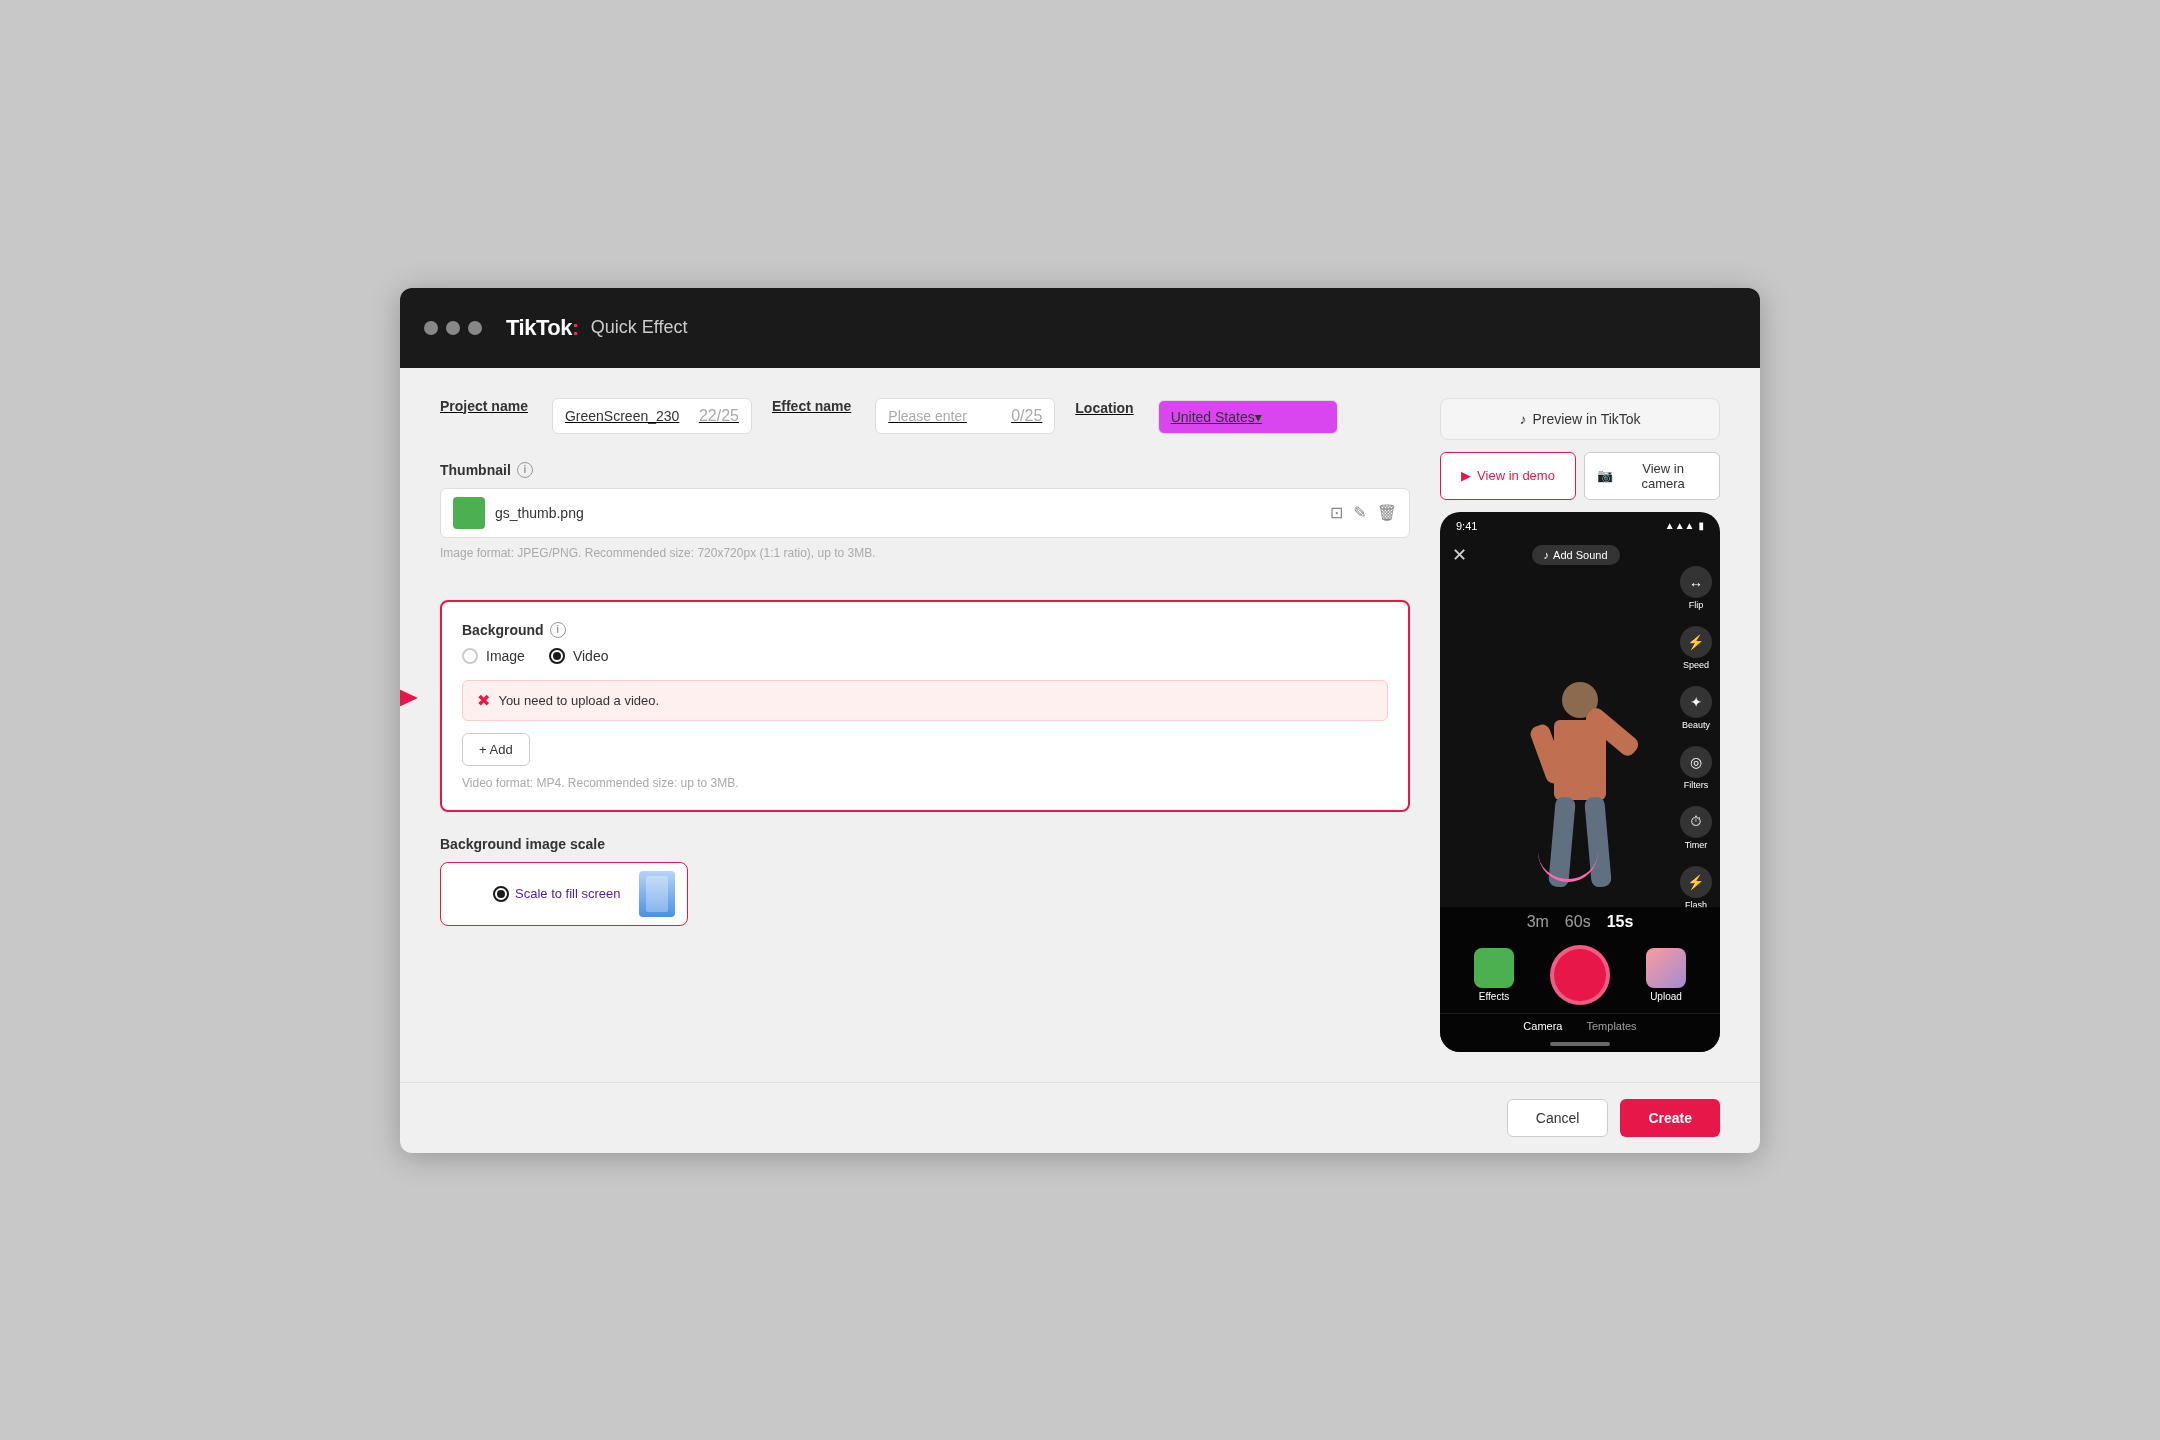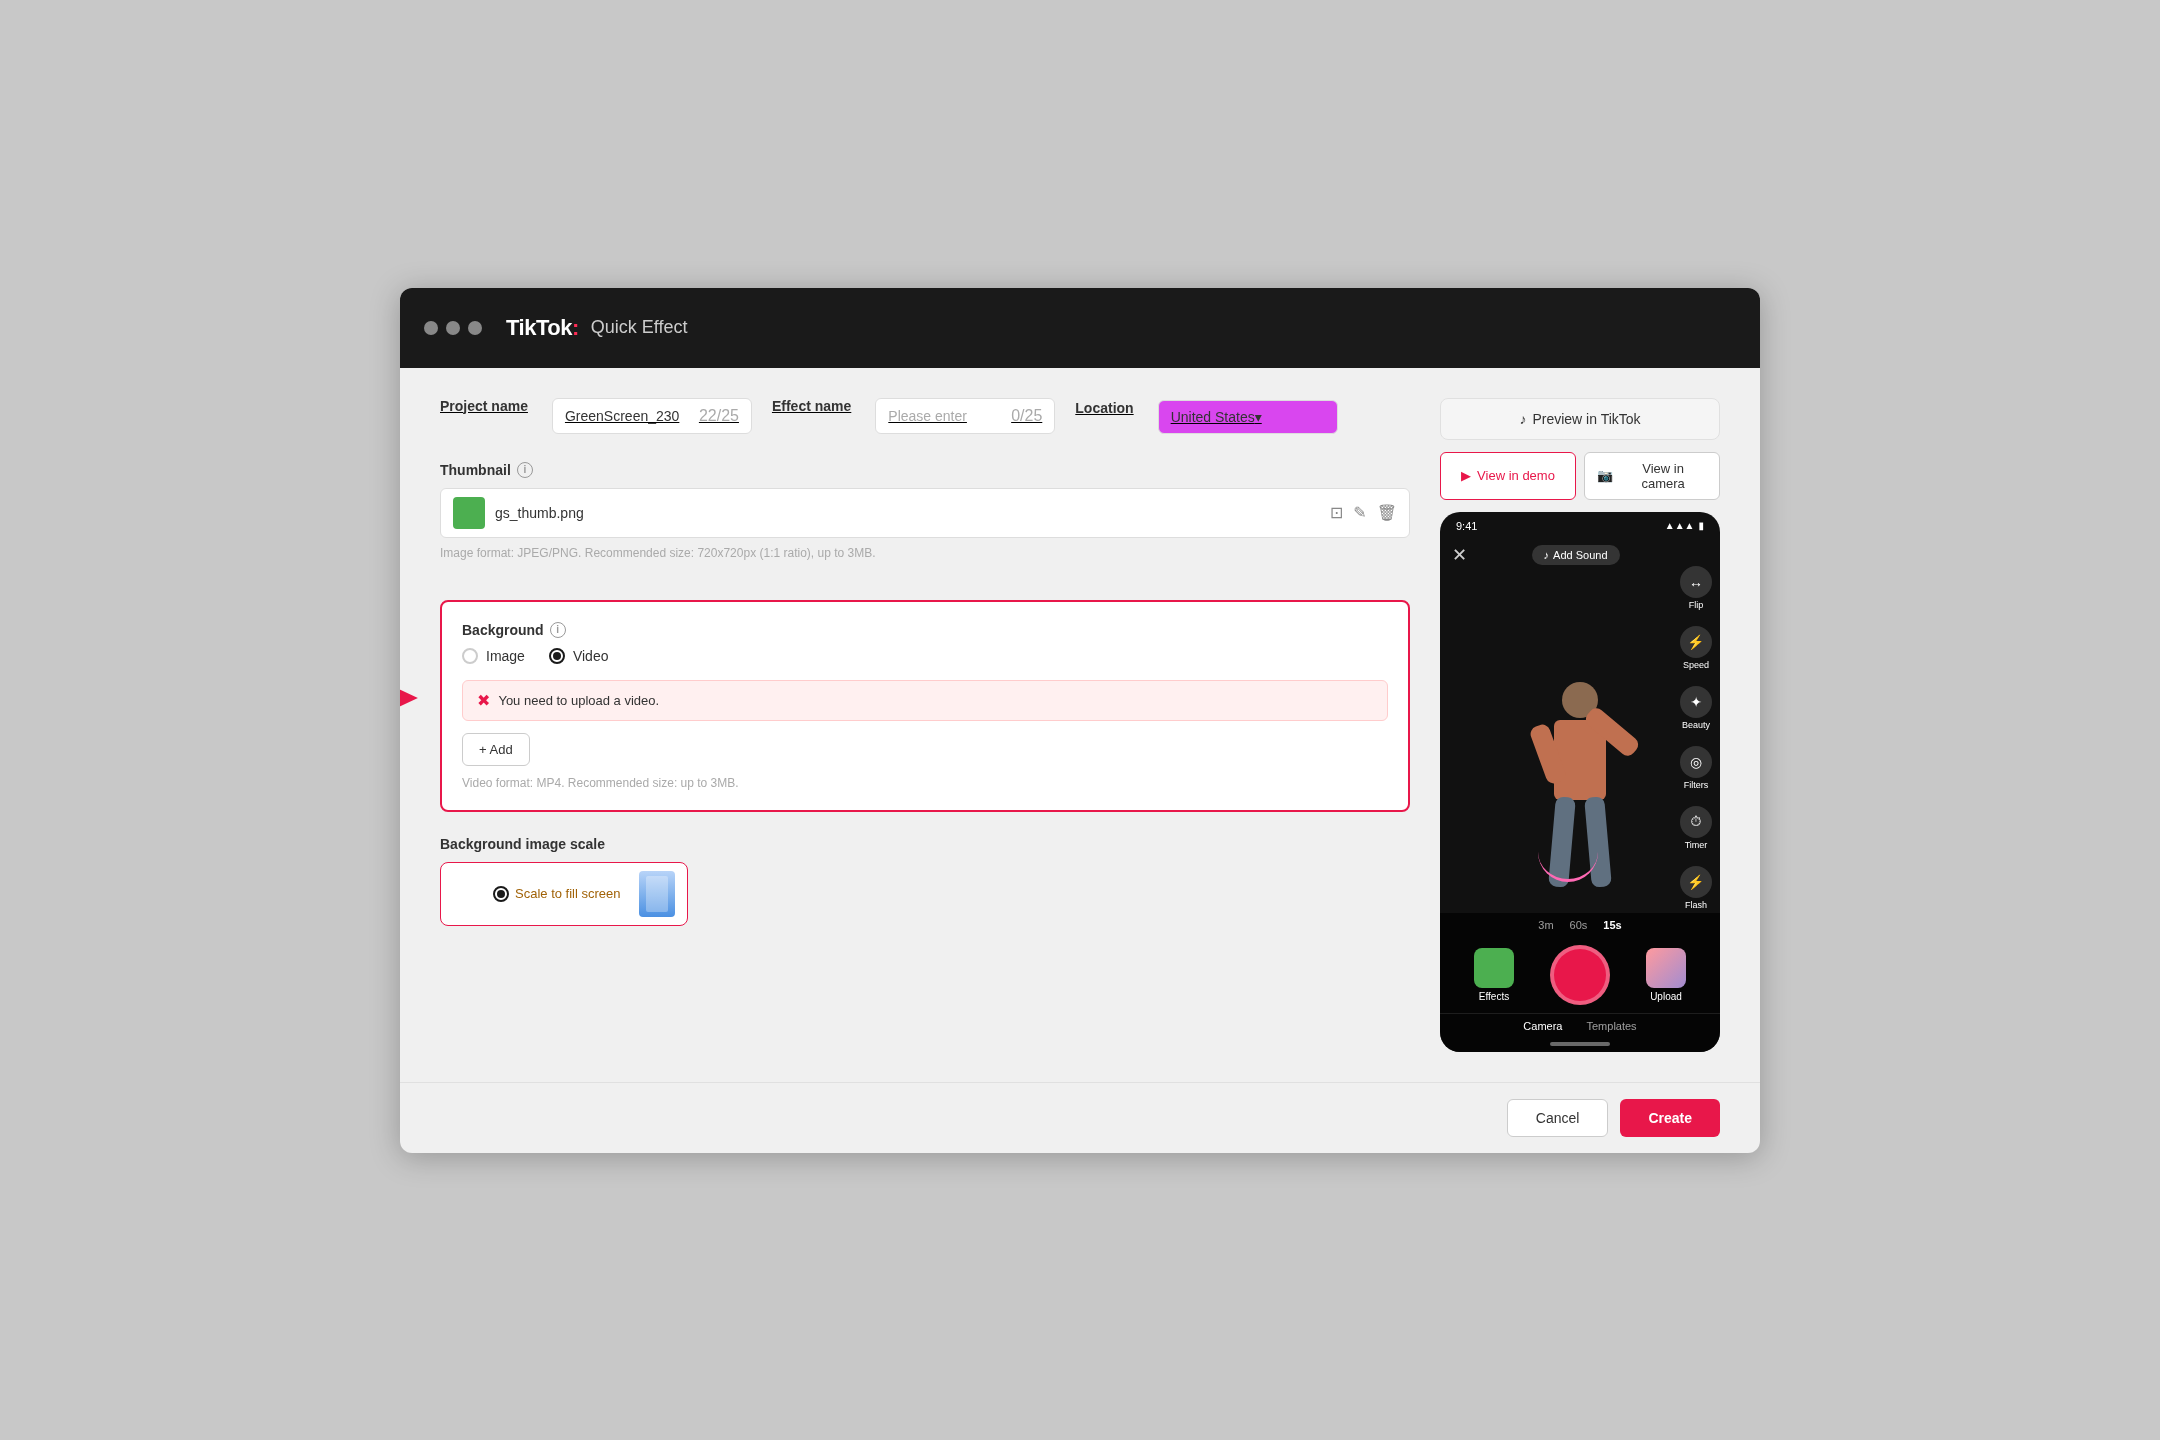--- a/index.html
+++ b/index.html
@@ -303,21 +303,21 @@
       cursor: pointer;
       background: white;
     }
 
     .scale-option.selected {
       border-color: #e8174a;
     }
 
     .scale-label {
       font-size: 13px;
-      color: #a16207;
+      color: #4c1d95;
       display: flex;
       align-items: center;
       gap: 6px;
       padding-left: 40px;
     }
 
     
     .right-panel {
       width: 280px;
       flex-shrink: 0;
@@ -473,21 +473,21 @@
 
     .timer-bar {
       display: flex;
       justify-content: center;
       gap: 16px;
       padding: 6px;
     }
 
     .timer-item {
       color: rgba(255,255,255,0.6);
-      font-size: 11px;
+      font-size: 16px;
     }
 
     .timer-item.active {
       color: white;
       font-weight: 600;
     }
 
     .record-row {
       display: flex;
       justify-content: space-around;

